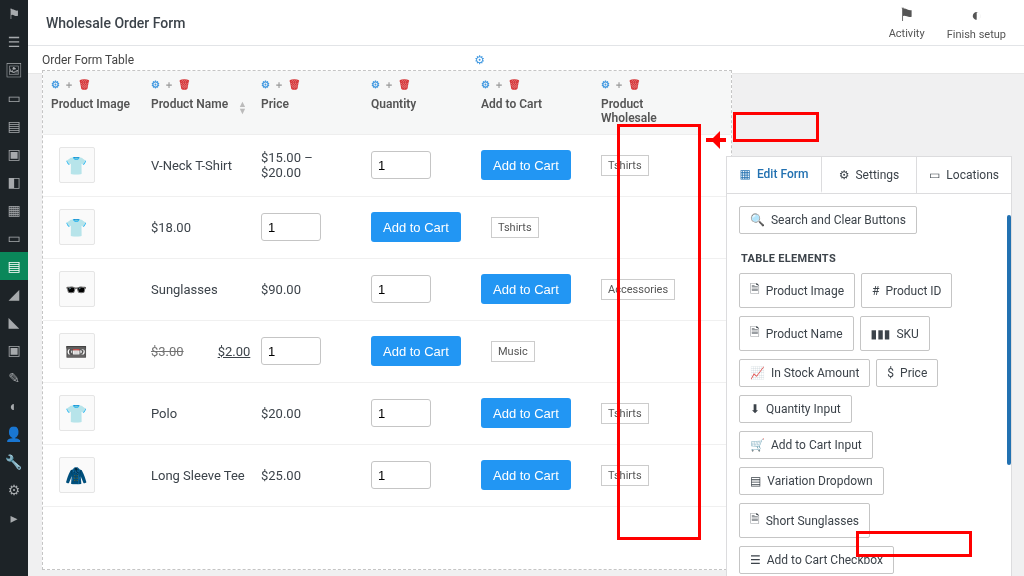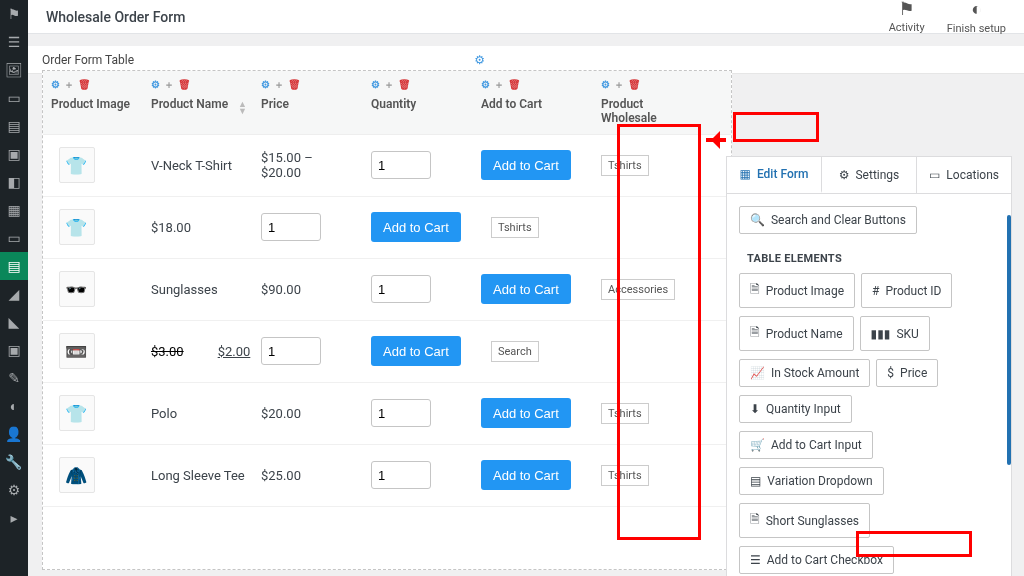--- a/index.html
+++ b/index.html
@@ -5,21 +5,21 @@
   * { box-sizing: border-box; margin: 0; padding: 0; }
   body { font-family: -apple-system, "Segoe UI", Roboto, Arial, sans-serif; font-size: 13px; color: #3c434a; background: #f0f0f1; width: 1024px; height: 576px; overflow: hidden; }
 
   
   .wp-sidebar { position: absolute; top: 0; left: 0; width: 28px; height: 576px; background: #1d2327; display: flex; flex-direction: column; align-items: center; }
   .wp-sidebar .item { width: 28px; height: 28px; display: flex; align-items: center; justify-content: center; color: #a7aaad; font-size: 14px; }
   .wp-sidebar .item.active { background: #0a875a; color: #fff; border-radius: 0; }
   .wp-sidebar .item.active::after { content:""; position:absolute; right:-4px; border: 4px solid transparent; border-left-color:#0a875a; }
 
   
-  .topbar { position: absolute; left: 28px; right: 0; top: 0; height: 34px; background: #fff; border-bottom: 1px solid #e2e4e7; display: flex; align-items: center; padding: 0 18px; justify-content: space-between; }
+  .topbar { position: absolute; left: 28px; right: 0; top: 0; height: 46px; background: #fff; border-bottom: 1px solid #e2e4e7; display: flex; align-items: center; padding: 0 18px; justify-content: space-between; }
   .topbar-title { font-size: 14px; font-weight: 500; }
   .topbar-right { display: flex; gap: 22px; }
   .topbar-action { display: flex; flex-direction: column; align-items: center; font-size: 11px; color: #555; gap: 2px; }
   .topbar-action .ico { font-size: 18px; }
 
   
   .main { position: absolute; left: 28px; right: 0; top: 46px; bottom: 0; padding: 0; }
   .tabbar { display: flex; align-items: center; background: #fff; height: 28px; font-size: 12px; color:#444; padding-left: 14px; border-bottom:1px solid #e6e6e6; }
   .tabbar .gear-inline { margin-left: 340px; color:#4299e1; font-size:12px; }
 
@@ -37,32 +37,32 @@
   .col-tools .g { color:#4299e1; }
   .col-tools .p { color:#999; }
   .col-tools .t { color:#d63638; }
   .tbody { display:flex; flex-direction:column; }
   .tr { display:flex; align-items:center; border-bottom:1px solid #f0f0f0; height:62px; }
   .td { font-size:13px; display:flex; align-items:center; }
   .thumb { width:36px; height:36px; border:1px solid #e5e5e5; background:#fafafa; border-radius:2px; margin-left:8px; display:flex; align-items:center; justify-content:center; font-size:18px; }
   .qty-input { width:60px; height:28px; border:1px solid #c5c5c5; border-radius:3px; padding:0 6px; font-size:13px; }
   .addcart-btn { background:#2296f3; color:#fff; border:none; border-radius:3px; height:30px; padding: 0 12px; font-size:13px; cursor:pointer; }
   .cat-badge { border:1px solid #ccc; border-radius:0; font-size:11px; padding:3px 6px; color:#555; }
-  .strike { text-decoration: line-through; color:#000000; margin-right:2px; }
+  .strike { text-decoration: line-through; color:#737373; margin-right:2px; }
   .sort-arrows { font-size:9px; color:#bbb; position:absolute; right:6px; top:30px; line-height:7px; }
 
   
   .panel { position:absolute; right:12px; top:110px; width:286px; background:#fff; border:1px solid #dcdcde; }
   .panel-tabs { display:flex; border-bottom:1px solid #dcdcde; }
   .ptab { flex:1; display:flex; align-items:center; justify-content:center; gap:6px; height:36px; font-size:12px; color:#3c434a; border-right:1px solid #dcdcde; }
   .ptab:last-child { border-right:none; }
   .ptab.active { color:#2271b1; background:#fff; font-weight:500; border-bottom:2px solid #fff; margin-bottom:-1px; }
   .panel-body { padding: 12px; position:relative; }
   .element-btn { display:inline-flex; align-items:center; gap:6px; border:1px solid #c5c5c5; border-radius:2px; background:#fff; padding:6px 10px; font-size:12px; color:#3c434a; margin: 0 6px 8px 0; cursor:move; }
-  .section-title { font-size:11px; font-weight:700; color:#3c434a; letter-spacing:0.3px; margin: 10px 0 8px 8px; }
+  .section-title { font-size:11px; font-weight:700; color:#3c434a; letter-spacing:0.3px; margin: 10px 0 8px 2px; }
   .elements-row { display:flex; flex-wrap:wrap; }
   .panel-scroll { position:absolute; right:0; top:58px; width:4px; height:250px; background:#2271b1; border-radius:2px; }
 
   
   .hl-red { position:absolute; border:3px solid #ff0000; pointer-events:none; }
   #hl-column { left:617px; top:124px; width:84px; height:416px; }
   #hl-arrow { position:absolute; left:702px; top:130px; width:24px; height:20px; pointer-events:none; }
   #hl-arrow::before { content:""; position:absolute; left:4px; top:8px; width:20px; height:4px; background:#ff0000; }
   #hl-arrow::after { content:""; position:absolute; left:0; top:1px; border:9px solid transparent; border-right-color:#ff0000; }
   #hl-tab { left:733px; top:112px; width:86px; height:30px; }
@@ -227,21 +227,21 @@
             <span class="strike">$3.00</span>
             <span style="text-decoration: underline; margin-left: 32px;"> $2.00</span>
           </div>
           <div class="td col-qty">
             <input class="qty-input" value="1" style="">
           </div>
           <div class="td col-cart">
             <button class="addcart-btn">Add to Cart</button>
           </div>
           <div class="td col-cat">
-            <span class="cat-badge">Search</span>
+            <span class="cat-badge">Music</span>
           </div>
         </div>
         <div class="tr">
           <div class="td col-img">
             <div class="thumb">👕</div>
           </div>
           <div class="td col-name">Polo</div>
           <div class="td col-price">
             <span> $20.00</span>
           </div>

